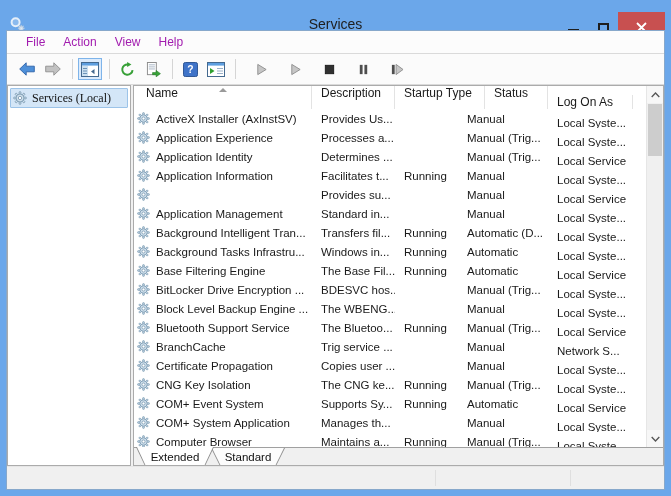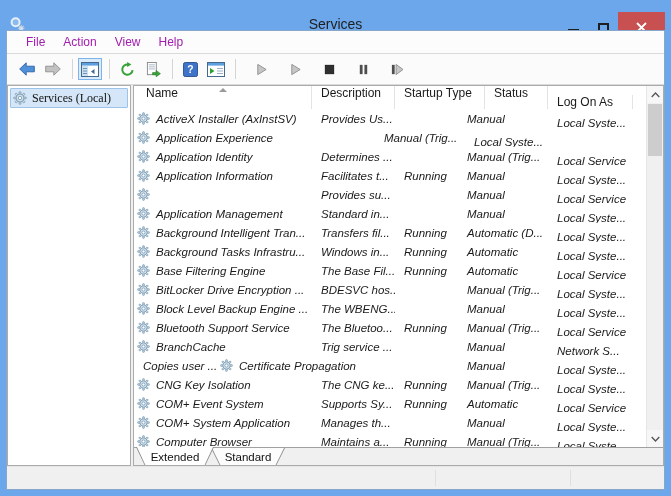--- a/index.html
+++ b/index.html
@@ -92,21 +92,21 @@
   }
 
   
   .c-name{ width:178px; }
   .c-desc{ width:83px; }
   .c-status{ width:63px; }
   .c-startup{ width:90px; }
   .c-logon{ width:85px;margin-top:9px; }
 
   
-  .rows{ flex:1; overflow:hidden; padding-right:12px;font-style:italic; }
+  .rows{ flex:1; overflow:hidden; padding-right:12px; }
   .row{ height:19px; display:flex; font-size:11.5px; color:#1a1a1a; }
   .cell{ padding-left:9px; white-space:nowrap; overflow:hidden; display:flex; align-items:center; }
   .cell.c-name{ padding-left:3px; }
   .svc-icon{ width:15px; height:15px; margin-right:4px; flex:0 0 auto; display:flex; align-items:center; }
 
   
   .vscroll{
     position:absolute; top:0; right:0; bottom:18px; width:17px;
     background:#F0F0F0; border-left:1px solid #E6E6E6;
   }
@@ -374,20 +374,21 @@
                       <g transform="rotate(135 8 8)">
                         <rect x="7" y="0.8" width="2" height="14.4" rx="0.6"></rect>
                       </g>
                       <circle cx="8" cy="8" r="4.5"></circle>
                     </g>
                     <circle cx="8" cy="8" r="1.9" fill="#fff" stroke="#7495AE" stroke-width="0.9"></circle>
                   </svg>
                 </span>
                 <span class="txt">Application Experience</span>
               </span>
+              <span class="cell c-desc">Processes a...</span>
               <span class="cell c-status"></span>
               <span class="cell c-startup">Manual (Trig...</span>
               <span class="cell c-logon">Local Syste...</span>
             </div>
             <div class="row">
               <span class="cell c-name">
                 <span class="svc-icon">
                   <svg width="13" height="13" viewBox="0 0 16 16" style="overflow:visible">
                     <g fill="#CFDFEB" stroke="#7495AE" stroke-width="0.9">
                       <rect x="7" y="0.8" width="2" height="14.4" rx="0.6"></rect>
@@ -675,42 +676,42 @@
                   </svg>
                 </span>
                 <span class="txt">BranchCache</span>
               </span>
               <span class="cell c-desc">Trig service ...</span>
               <span class="cell c-status"></span>
               <span class="cell c-startup">Manual</span>
               <span class="cell c-logon">Network S...</span>
             </div>
             <div class="row">
+              <span class="cell c-name">
+                <span class="svc-icon">
+                  <svg width="13" height="13" viewBox="0 0 16 16" style="overflow:visible">
+                    <g fill="#CFDFEB" stroke="#7495AE" stroke-width="0.9">
+                      <rect x="7" y="0.8" width="2" height="14.4" rx="0.6"></rect>
+                      <g transform="rotate(45 8 8)">
+                        <rect x="7" y="0.8" width="2" height="14.4" rx="0.6"></rect>
+                      </g>
+                      <g transform="rotate(90 8 8)">
+                        <rect x="7" y="0.8" width="2" height="14.4" rx="0.6"></rect>
+                      </g>
+                      <g transform="rotate(135 8 8)">
+                        <rect x="7" y="0.8" width="2" height="14.4" rx="0.6"></rect>
+                      </g>
+                      <circle cx="8" cy="8" r="4.5"></circle>
+                    </g>
+                    <circle cx="8" cy="8" r="1.9" fill="#fff" stroke="#7495AE" stroke-width="0.9"></circle>
+                  </svg>
+                </span>
+                <span class="txt">Certificate Propagation</span>
+              </span>
               <span class="cell c-desc">Copies user ...</span>
-              <span class="cell c-name">
-                <span class="svc-icon">
-                  <svg width="13" height="13" viewBox="0 0 16 16" style="overflow:visible">
-                    <g fill="#CFDFEB" stroke="#7495AE" stroke-width="0.9">
-                      <rect x="7" y="0.8" width="2" height="14.4" rx="0.6"></rect>
-                      <g transform="rotate(45 8 8)">
-                        <rect x="7" y="0.8" width="2" height="14.4" rx="0.6"></rect>
-                      </g>
-                      <g transform="rotate(90 8 8)">
-                        <rect x="7" y="0.8" width="2" height="14.4" rx="0.6"></rect>
-                      </g>
-                      <g transform="rotate(135 8 8)">
-                        <rect x="7" y="0.8" width="2" height="14.4" rx="0.6"></rect>
-                      </g>
-                      <circle cx="8" cy="8" r="4.5"></circle>
-                    </g>
-                    <circle cx="8" cy="8" r="1.9" fill="#fff" stroke="#7495AE" stroke-width="0.9"></circle>
-                  </svg>
-                </span>
-                <span class="txt">Certificate Propagation</span>
-              </span>
               <span class="cell c-status"></span>
               <span class="cell c-startup">Manual</span>
               <span class="cell c-logon">Local Syste...</span>
             </div>
             <div class="row">
               <span class="cell c-name">
                 <span class="svc-icon">
                   <svg width="13" height="13" viewBox="0 0 16 16" style="overflow:visible">
                     <g fill="#CFDFEB" stroke="#7495AE" stroke-width="0.9">
                       <rect x="7" y="0.8" width="2" height="14.4" rx="0.6"></rect>

